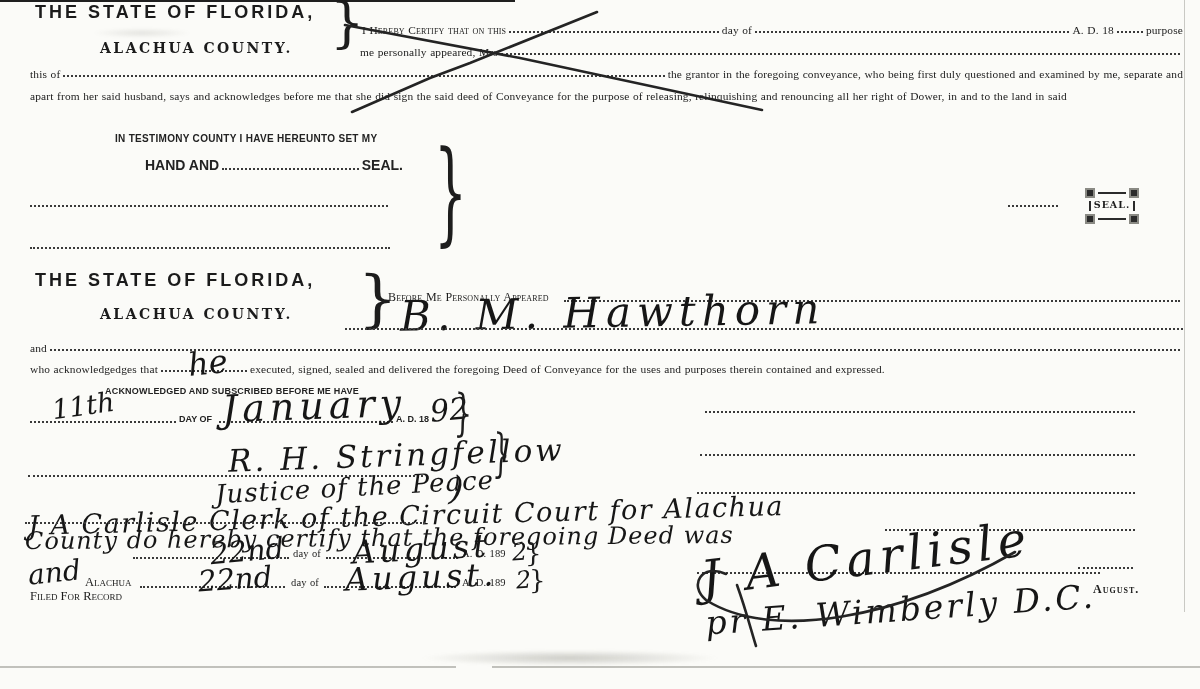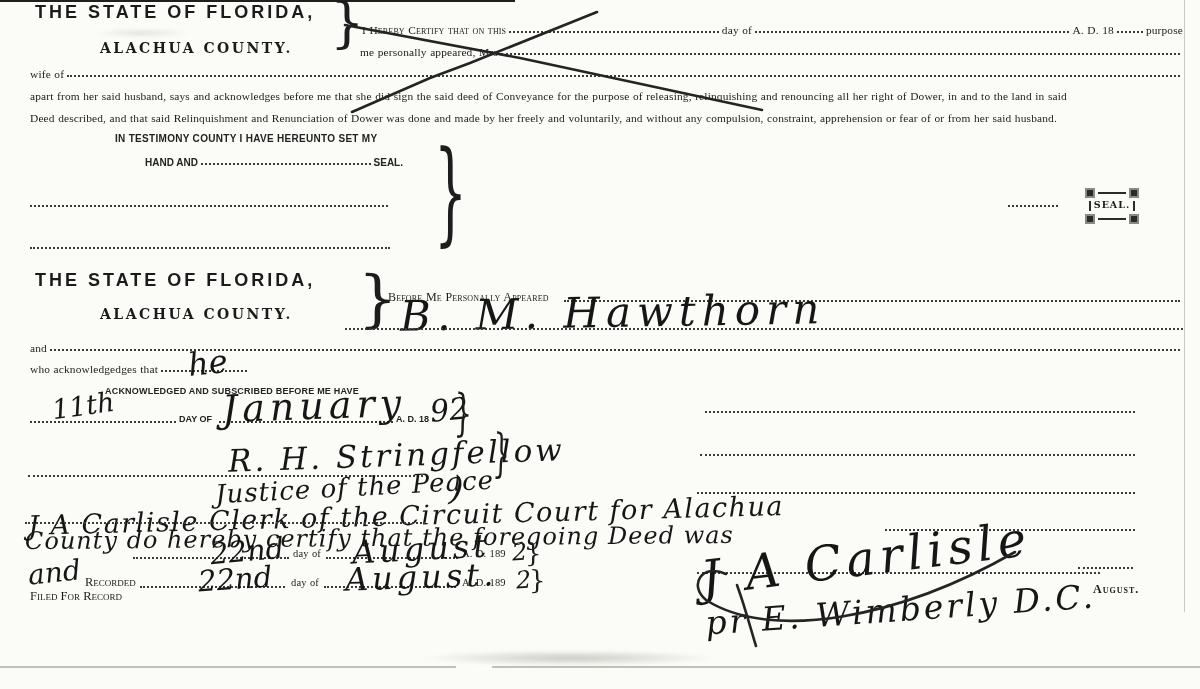--- a/index.html
+++ b/index.html
@@ -61,30 +61,30 @@
     <span class="dots" style="flex:0 0 26px;"></span>
     <span>purpose</span>
   </div>
 
   <div class="frow body-t" style="left:360px;top:46px;width:823px;">
     <span>me personally appeared, Mrs</span>
     <span class="dots"></span>
   </div>
 
   <div class="frow body-t" style="left:30px;top:68px;width:1153px;">
-    <span>wife of</span>
+    <span>this of</span>
     <span class="dots"></span>
+    <span>the grantor in the foregoing conveyance,  who being first duly questioned and examined by me, separate and</span>
   </div>
 
   <div class="abs body-t" style="left:30px;top:90px;width:1153px;">apart from her said husband, says and acknowledges before me that she did sign the said deed  of Conveyance for the purpose of releasing, relinquishing and  renouncing all her right of Dower, in and to the land in said</div>
-  <div class="abs body-t" style="left:30px;top:112px;width:1153px;">Deed described, and that said Relinquishment and Renunciation of Dower was done and made by her freely and voluntarily, and without any compulsion, constraint, apprehension or fear of or from her said husband.</div>
 
   <div class="abs gothic" style="left:115px;top:133px;font-size:10px;letter-spacing:0.3px;">IN TESTIMONY COUNTY I HAVE HEREUNTO SET MY</div>
 
-  <div class="frow gothic" style="left:145px;top:157px;width:258px;font-size:10px;">
+  <div class="frow gothic" style="left:145px;top:157px;width:258px;font-size:14px;">
     <span>HAND AND</span>
     <span class="dots"></span>
     <span>SEAL.</span>
   </div>
 
   <div class="abs brace" style="left:434px;top:136px;font-size:52px;transform:scaleY(2.15);">}</div>
 
   <div class="dseg" style="left:30px;top:205px;width:358px;"></div>
   <div class="dseg" style="left:30px;top:247px;width:360px;"></div>
   <div class="dseg" style="left:1008px;top:205px;width:50px;"></div>
@@ -114,20 +114,21 @@
   <div class="dseg" style="left:345px;top:328px;width:838px;"></div>
 
   <div class="frow body-t" style="left:30px;top:342px;width:1153px;">
     <span>and</span>
     <span class="dots"></span>
   </div>
 
   <div class="frow body-t" style="left:30px;top:363px;width:862px;">
     <span>who acknowledgedges that</span>
     <span class="dots" style="flex:0 0 86px;"></span>
+    <span>executed, signed, sealed and delivered the foregoing Deed of Conveyance for the uses and purposes therein contained and expressed.</span>
   </div>
   <div class="abs hw" style="left:188px;top:344px;font-size:32px;transform:rotate(-6deg);">he</div>
 
   <div class="abs gothic" style="left:105px;top:386px;font-size:9px;letter-spacing:0.2px;">ACKNOWLEDGED AND SUBSCRIBED BEFORE ME HAVE</div>
 
   <div class="abs hw" style="left:52px;top:390px;font-size:27px;transform:rotate(-8deg);">11th</div>
   <div class="dseg" style="left:30px;top:421px;width:146px;"></div>
   <div class="abs gothic" style="left:179px;top:414px;font-size:9px;">DAY OF</div>
   <div class="dseg" style="left:219px;top:421px;width:174px;"></div>
   <div class="abs hw" style="left:222px;top:384px;font-size:38px;letter-spacing:5px;transform:rotate(-2deg);">January</div>
@@ -154,21 +155,21 @@
   <div class="dseg" style="left:133px;top:557px;width:156px;"></div>
   <div class="abs hw" style="left:210px;top:534px;font-size:29px;transform:rotate(-5deg);">22nd</div>
   <div class="abs body-t" style="left:293px;top:548px;font-size:10.5px;">day of</div>
   <div class="dseg" style="left:326px;top:557px;width:132px;"></div>
   <div class="abs hw" style="left:352px;top:530px;font-size:32px;letter-spacing:4px;transform:rotate(-3deg);">August</div>
   <div class="abs body-t" style="left:462px;top:548px;font-size:10.5px;">A. D. 189</div>
   <div class="abs hw" style="left:512px;top:538px;font-size:24px;transform:rotate(-4deg);">2</div>
   <div class="abs brace" style="left:525px;top:540px;font-size:26px;">}</div>
 
   <div class="abs hw" style="left:28px;top:556px;font-size:28px;transform:rotate(-6deg);">and</div>
-  <div class="abs sc" style="left:85px;top:575px;font-size:12.5px;">Recorded</div>
+  <div class="abs sc" style="left:85px;top:575px;font-size:12.5px;">Alachua</div>
   <div class="dseg" style="left:140px;top:586px;width:145px;"></div>
   <div class="abs hw" style="left:198px;top:562px;font-size:29px;transform:rotate(-4deg);">22nd</div>
   <div class="abs body-t" style="left:291px;top:577px;font-size:10.5px;">day of</div>
   <div class="dseg" style="left:324px;top:586px;width:132px;"></div>
   <div class="abs hw" style="left:345px;top:558px;font-size:32px;letter-spacing:4px;transform:rotate(-2deg);">August.</div>
   <div class="abs body-t" style="left:462px;top:577px;font-size:10.5px;">A. D. 189</div>
   <div class="abs hw" style="left:516px;top:566px;font-size:24px;transform:rotate(-4deg);">2</div>
   <div class="abs brace" style="left:529px;top:567px;font-size:26px;">}</div>
   <div class="dseg" style="left:1078px;top:567px;width:55px;"></div>
 

